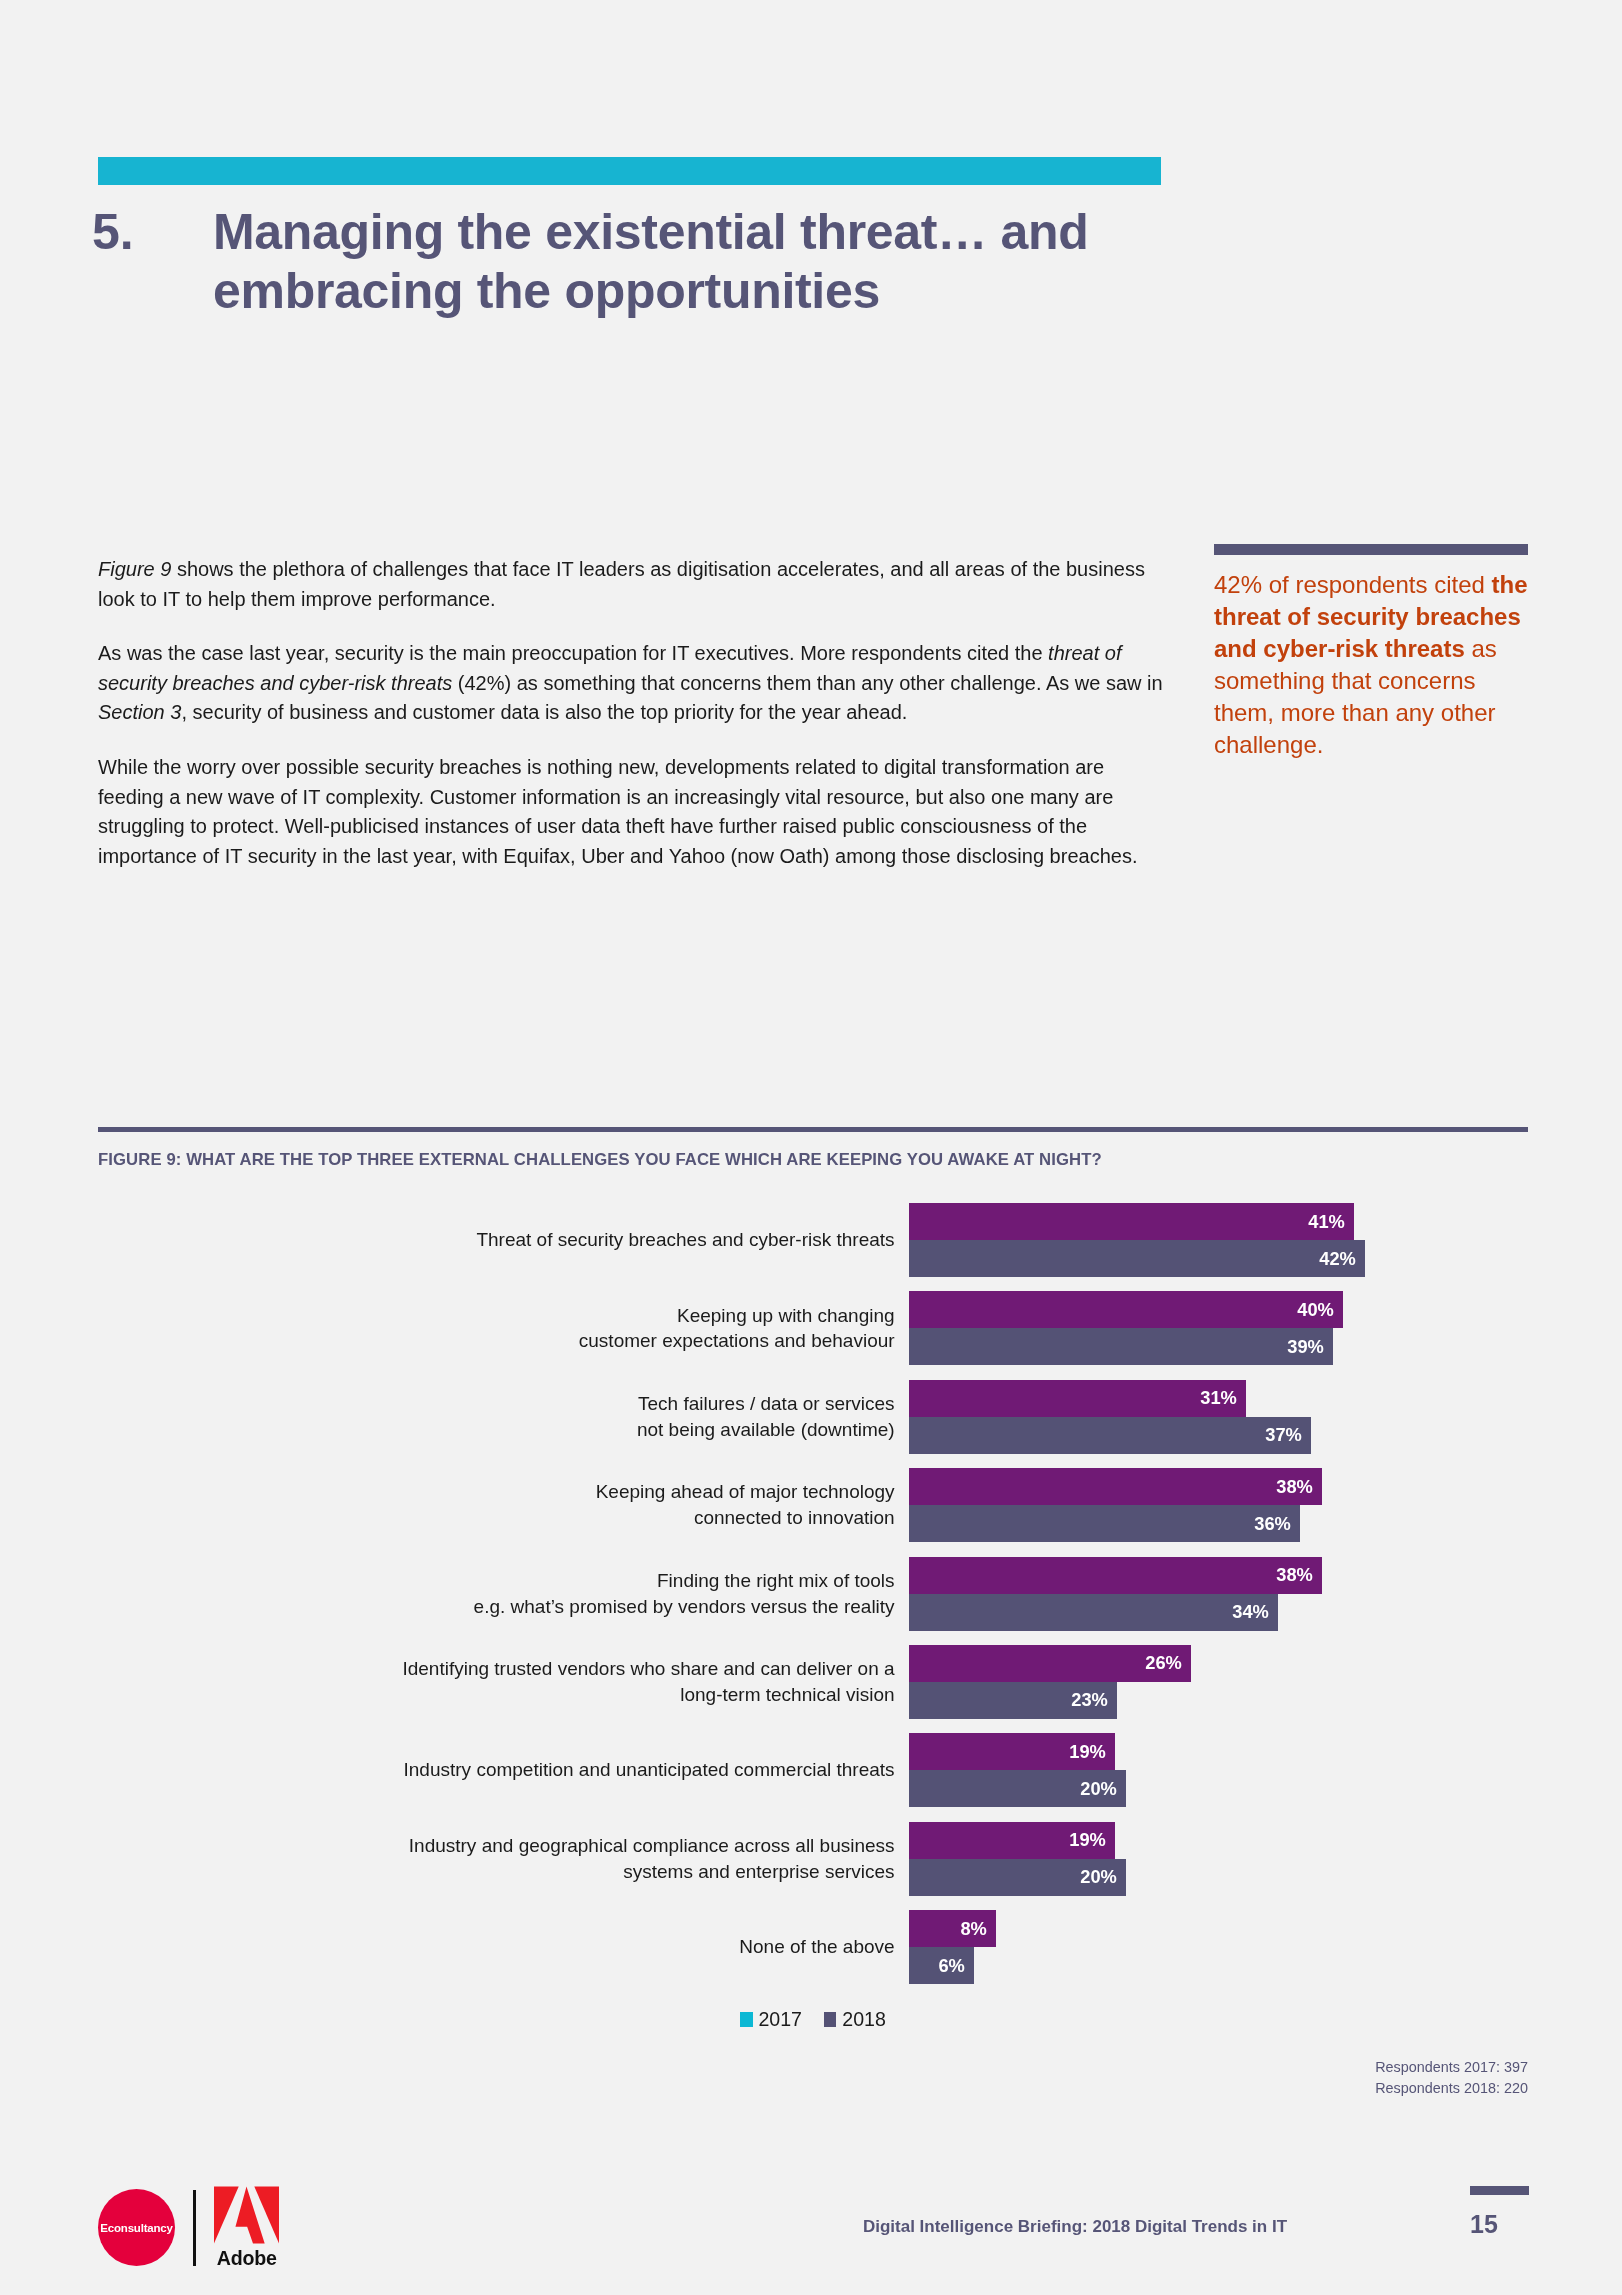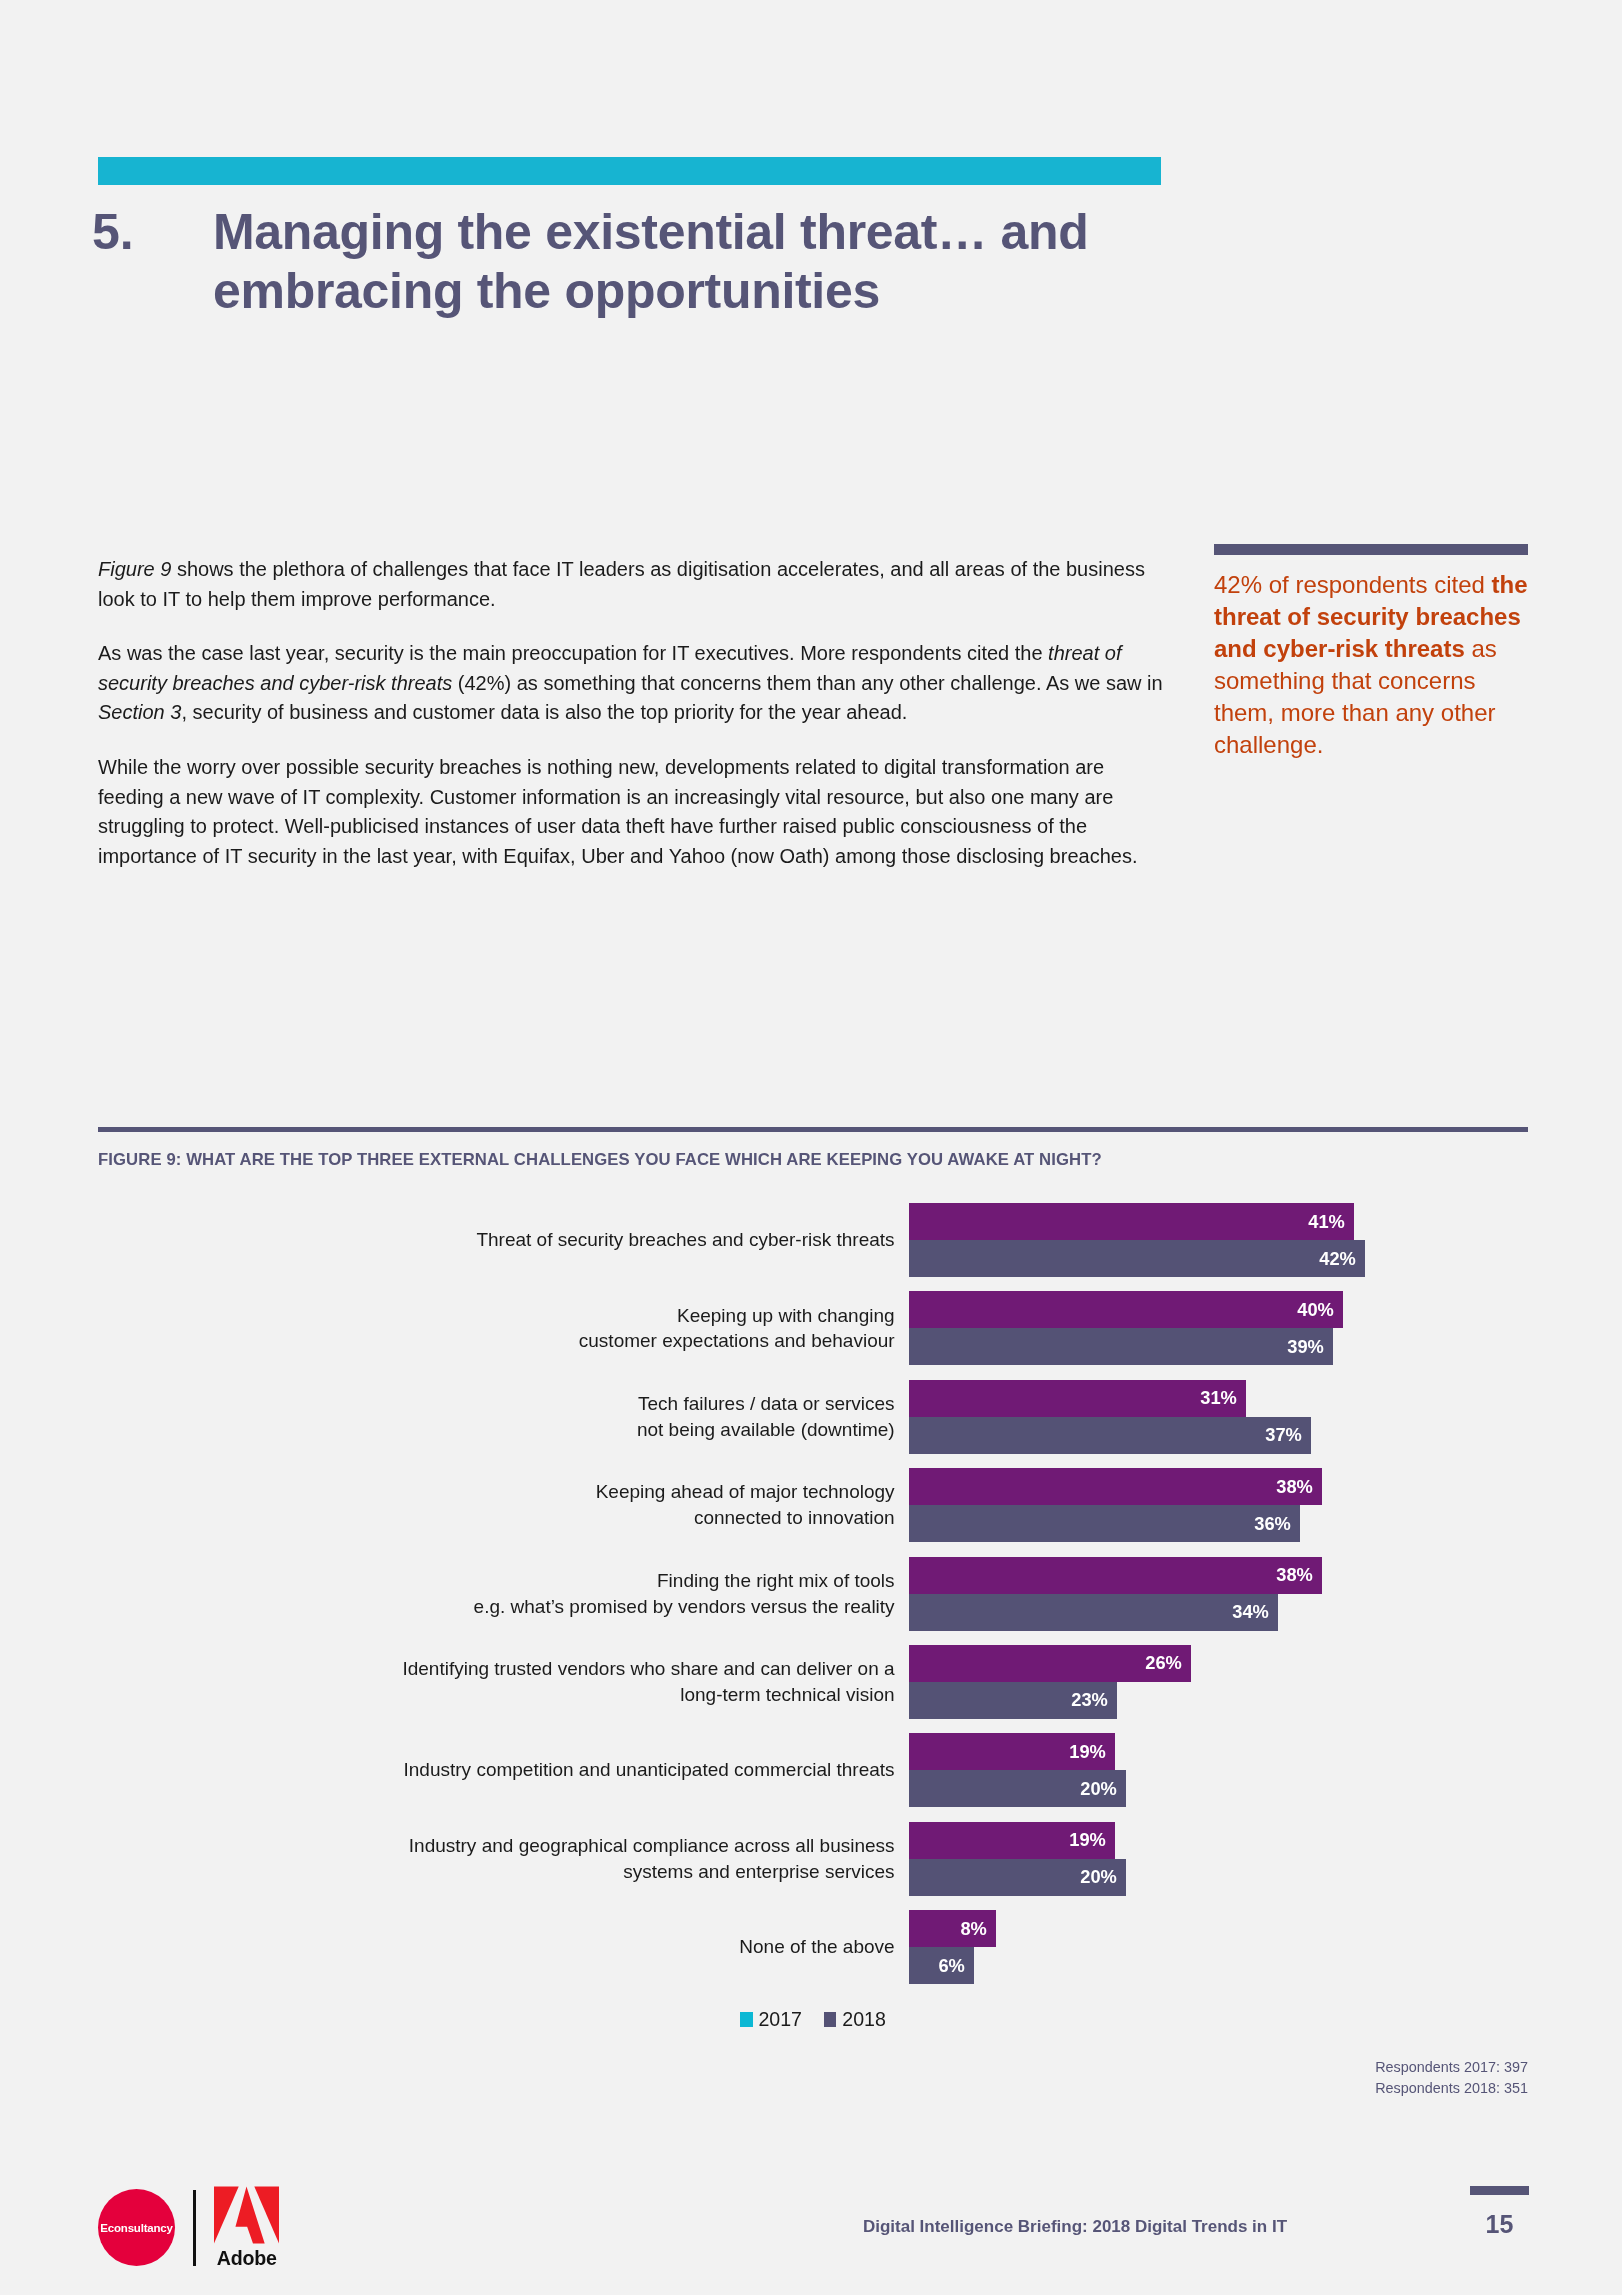--- a/index.html
+++ b/index.html
@@ -246,21 +246,21 @@
     top: 2186px;
     width: 59px;
     height: 9.2px;
     background: #565577;
   }
   .page-num {
     position: absolute;
     left: 1470px;
     top: 2210px;
     width: 59px;
-    text-align: center;
+    text-align: left;
     font-size: 25px;
     font-weight: bold;
     color: #565577;
   }
 </style>
 </head>
 <body>
 
 <div id="page">
 
@@ -397,21 +397,21 @@
         <span>2017</span>
       </div>
       <div class="legend-item">
         <span class="legend-swatch y2018"></span>
         <span>2018</span>
       </div>
     </div>
 
   <div class="respondents">
     <div>Respondents 2017: 397</div>
-    <div>Respondents 2018: 351</div>
+    <div>Respondents 2018: 220</div>
   </div>
 
   <div class="footer-logos">
     <div class="econ-logo">
       <span>Econsultancy</span>
     </div>
     <div class="logo-divider"></div>
     <div class="adobe-logo">
       <svg class="adobe-mark" width="65" height="58" viewBox="0 0 100 88">
         <polygon points="0,0 38,0 0,88" fill="#ed1c24"></polygon>

